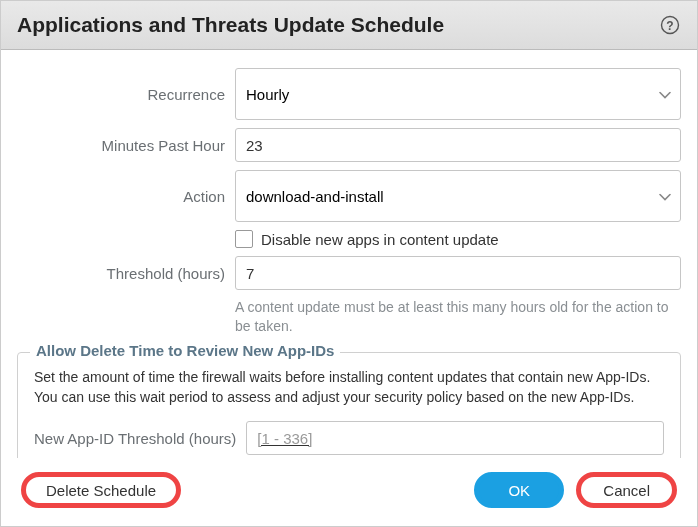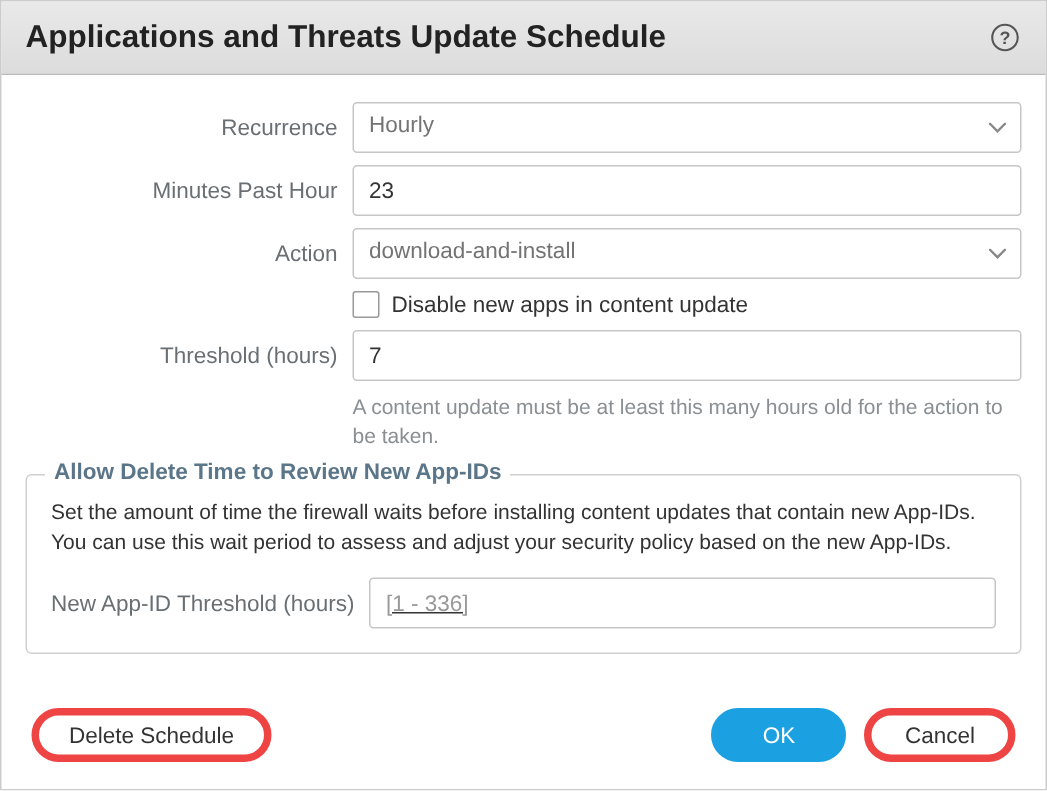--- a/index.html
+++ b/index.html
@@ -62,29 +62,30 @@
     }
     .form-field {
       flex: 1;
     }
     .select-wrapper {
       position: relative;
       width: 100%;
     }
     .select {
       width: 100%;
-      height: 34px;
+      height: 52px;
       border: 1px solid #c6c6c6;
       border-radius: 3px;
       padding: 6px 32px 6px 10px;
       font-size: 15px;
       background: #fff;
       cursor: pointer;
-      color: #737373;
-      display: flex;
+      color: #000000;
+      display: flex;
+      align-items: center;
     }
     .select-chevron {
       position: absolute;
       right: 10px;
       top: 50%;
       transform: translateY(-50%);
       pointer-events: none;
     }
     .text-input {
       width: 100%;

